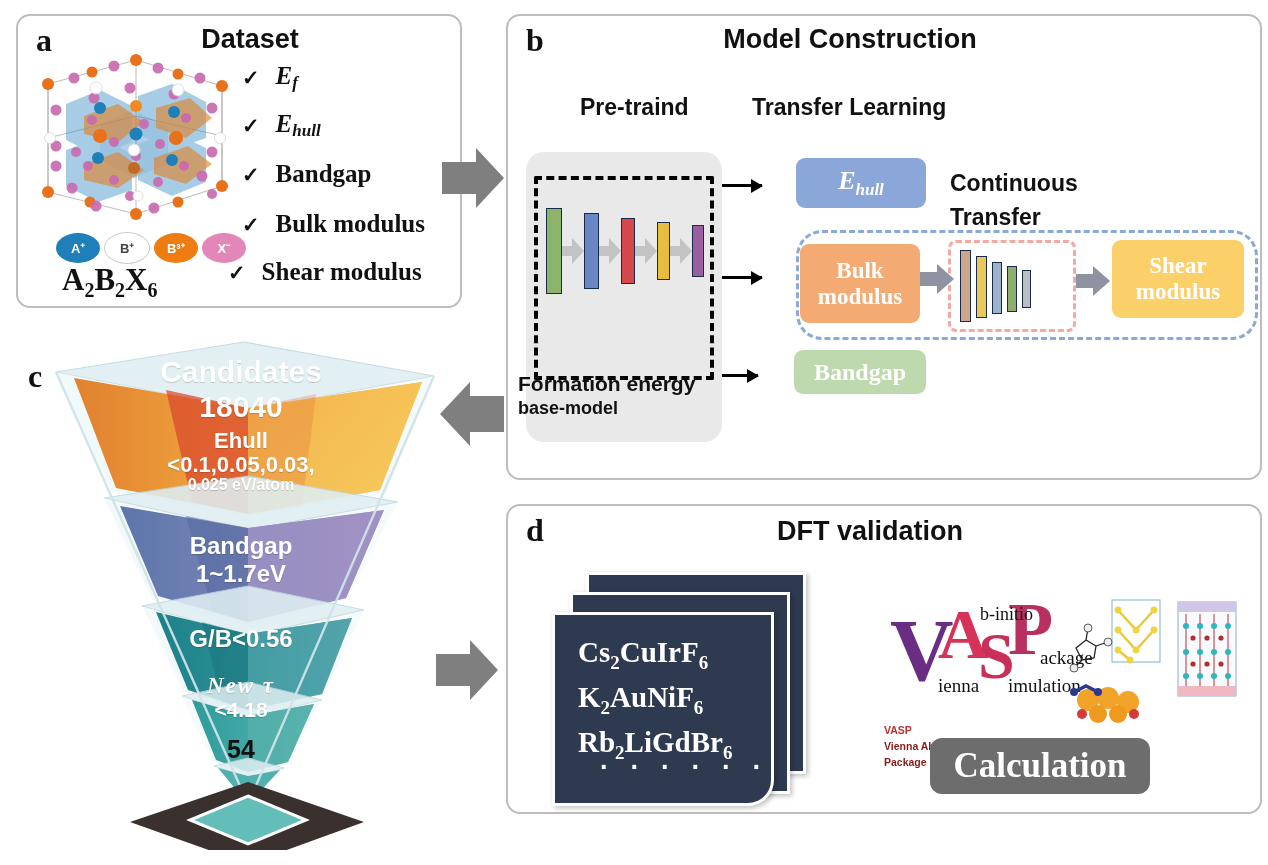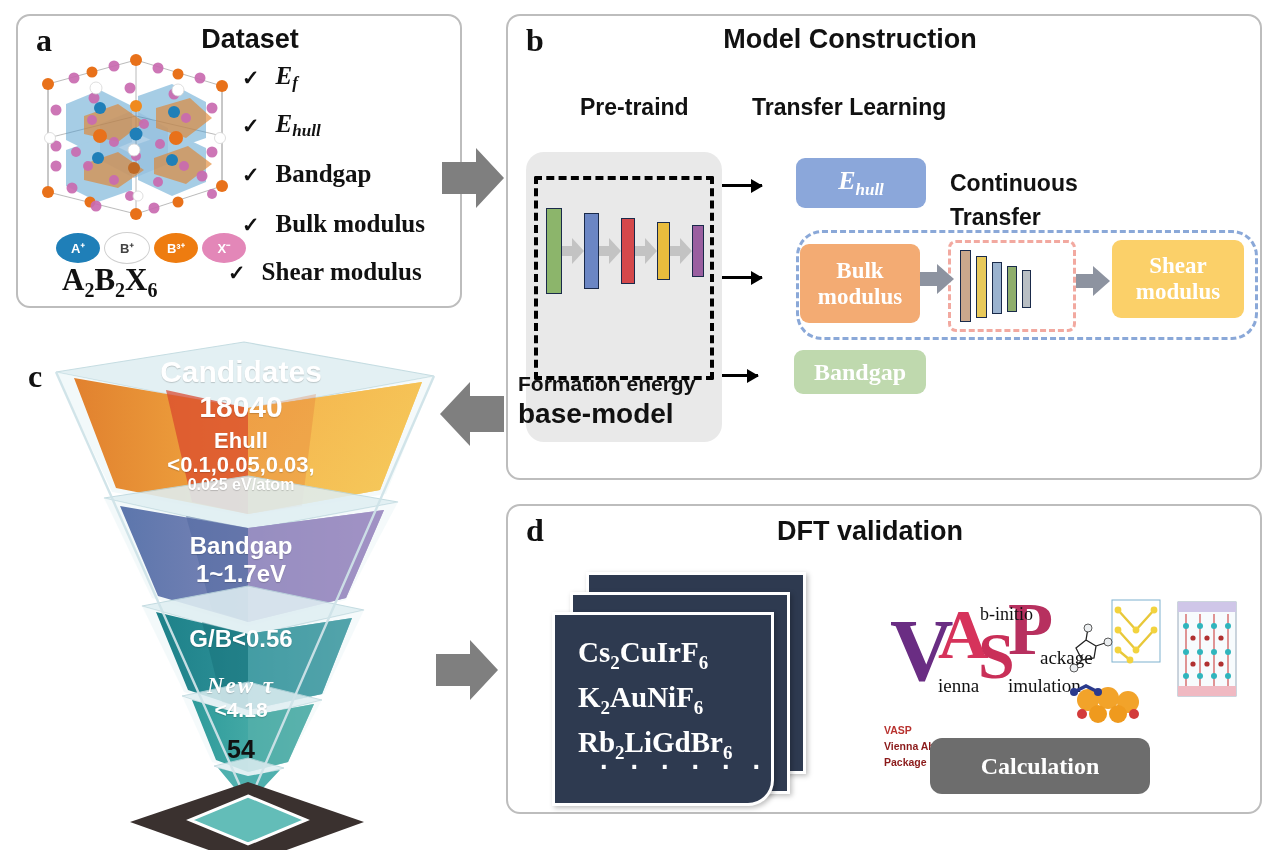--- a/index.html
+++ b/index.html
@@ -56,21 +56,21 @@
          font-family:"Liberation Sans",sans-serif;text-shadow:0 1px 1px rgba(0,0,0,.18);}
 
   
   #panel-d{left:506px;top:504px;width:756px;height:310px;}
   .card{position:absolute;background:#2e3a50;border:3px solid #fff;box-shadow:2px 2px 5px rgba(0,0,0,.25);}
   #card-front{border-radius:0 0 26px 0;}
   .cform{position:absolute;color:#fff;font-family:"Liberation Serif", serif;font-weight:bold;font-size:29px;line-height:1.42;}
   .cform sub{font-size:19px;}
   .dots{position:absolute;color:#fff;font-size:27px;letter-spacing:7px;font-weight:bold;}
   #calcbtn{position:absolute;background:#6d6d6d;border-radius:12px;display:flex;align-items:center;justify-content:center;
-           color:#fff;font-family:"Liberation Serif",serif;font-weight:bold;font-size:24px;}
+           color:#fff;font-family:"Liberation Serif",serif;font-weight:bold;font-size:35px;}
   .vcaption{position:absolute;font-family:"Liberation Sans",sans-serif;font-size:10.5px;font-weight:bold;line-height:1.55;}
 </style>
 </head>
 <body>
 
 <div class="panel" id="panel-a"></div>
 <div class="plabel" style="left:36px;top:22px;">a</div>
 <div class="ptitle" style="left:110px;top:24px;width:280px;">Dataset</div>
 
 <svg id="xtal" viewBox="0 0 216 184">
@@ -212,21 +212,21 @@
   <div class="slab">
       <div class="face" style="width:13px;height:58px;background:#e8bc3d;"></div>
     </div>
   <div class="gar"></div>
   <div class="slab">
       <div class="face" style="width:12px;height:52px;background:#9a5fa0;"></div>
     </div>
 </div>
 
 <div class="sublabel" style="left:518px;top:372px;width:212px;font-size:21px;">Formation energy</div>
-<div class="sublabel" style="left:518px;top:398px;width:212px;font-size:28px;">base-model</div>
+<div class="sublabel" style="left:518px;top:398px;width:212px;font-size:18px;">base-model</div>
 
 <div class="blkarrow" style="left:722px;top:184px;width:40px;"></div>
 <div class="blkarrow" style="left:722px;top:276px;width:40px;"></div>
 <div class="blkarrow" style="left:722px;top:374px;width:36px;"></div>
 
 <div class="obox" style="left:796px;top:158px;width:130px;height:50px;background:#8ba7da;font-size:26px;font-style:italic;">
   <span><span>E</span><sub style="font-size:17px;">hull</sub></span>
 </div>
 
 <div class="sublabel" style="left:950px;top:170px;width:160px;">Continuous</div>

